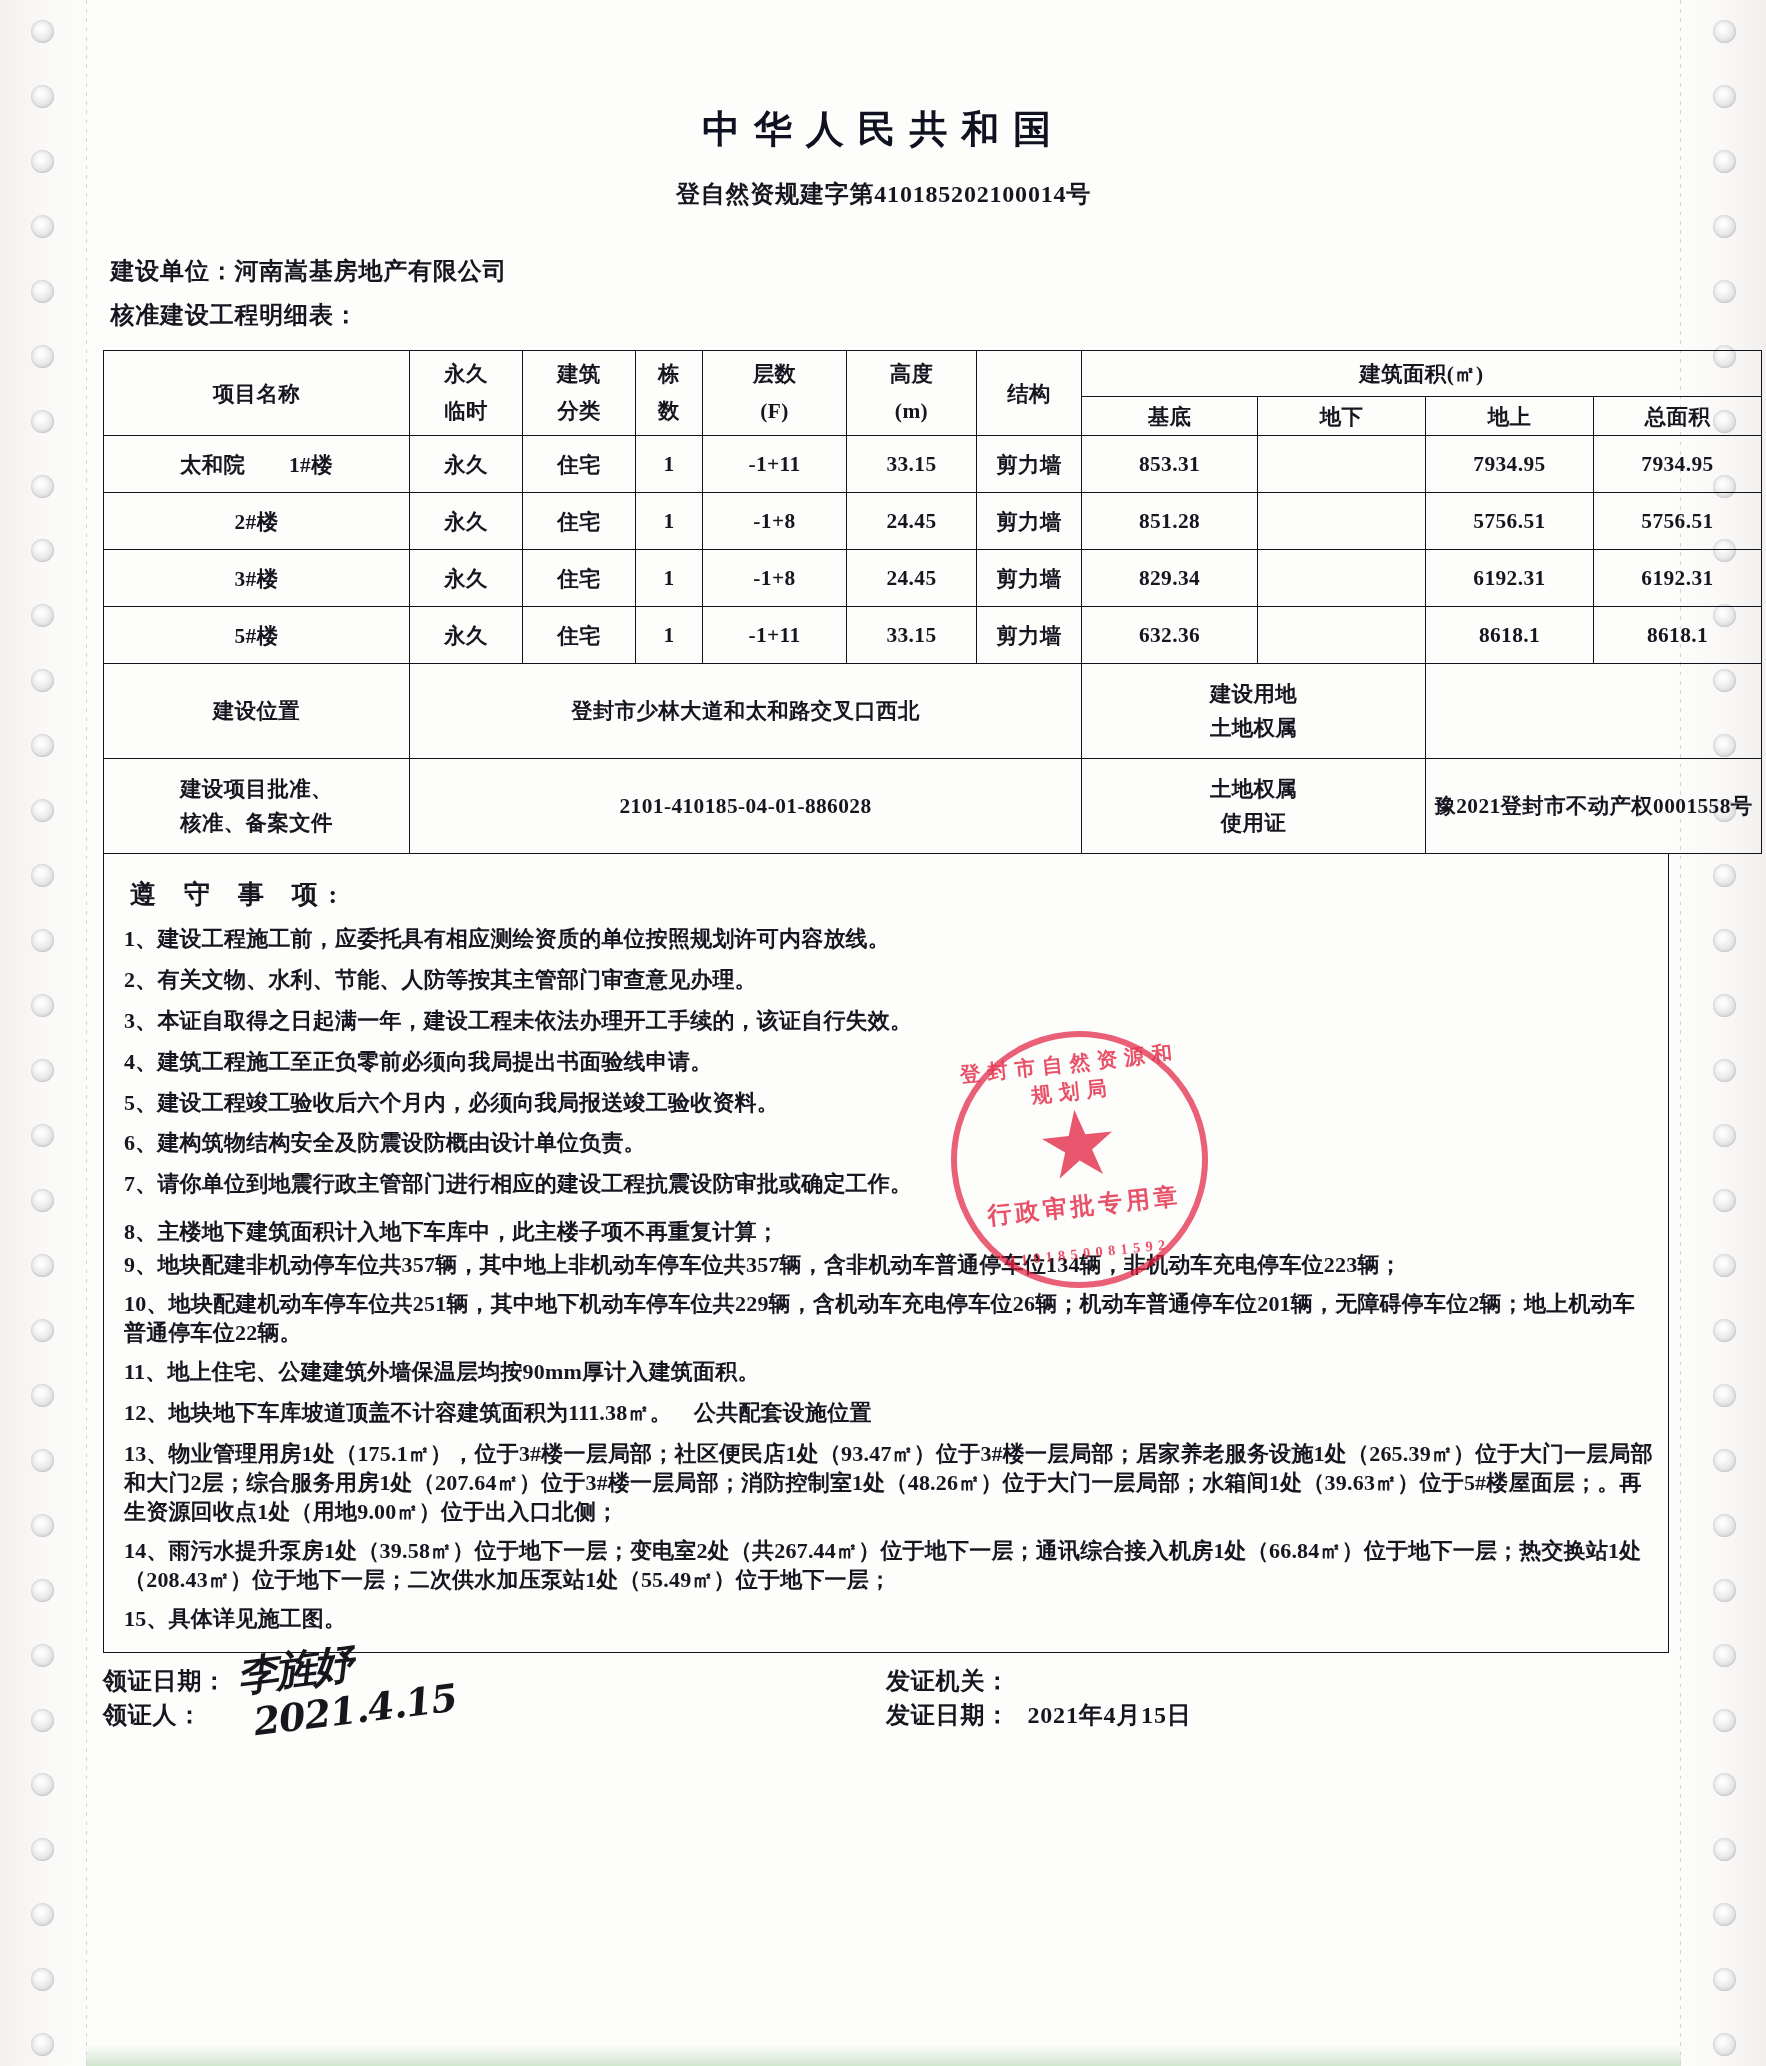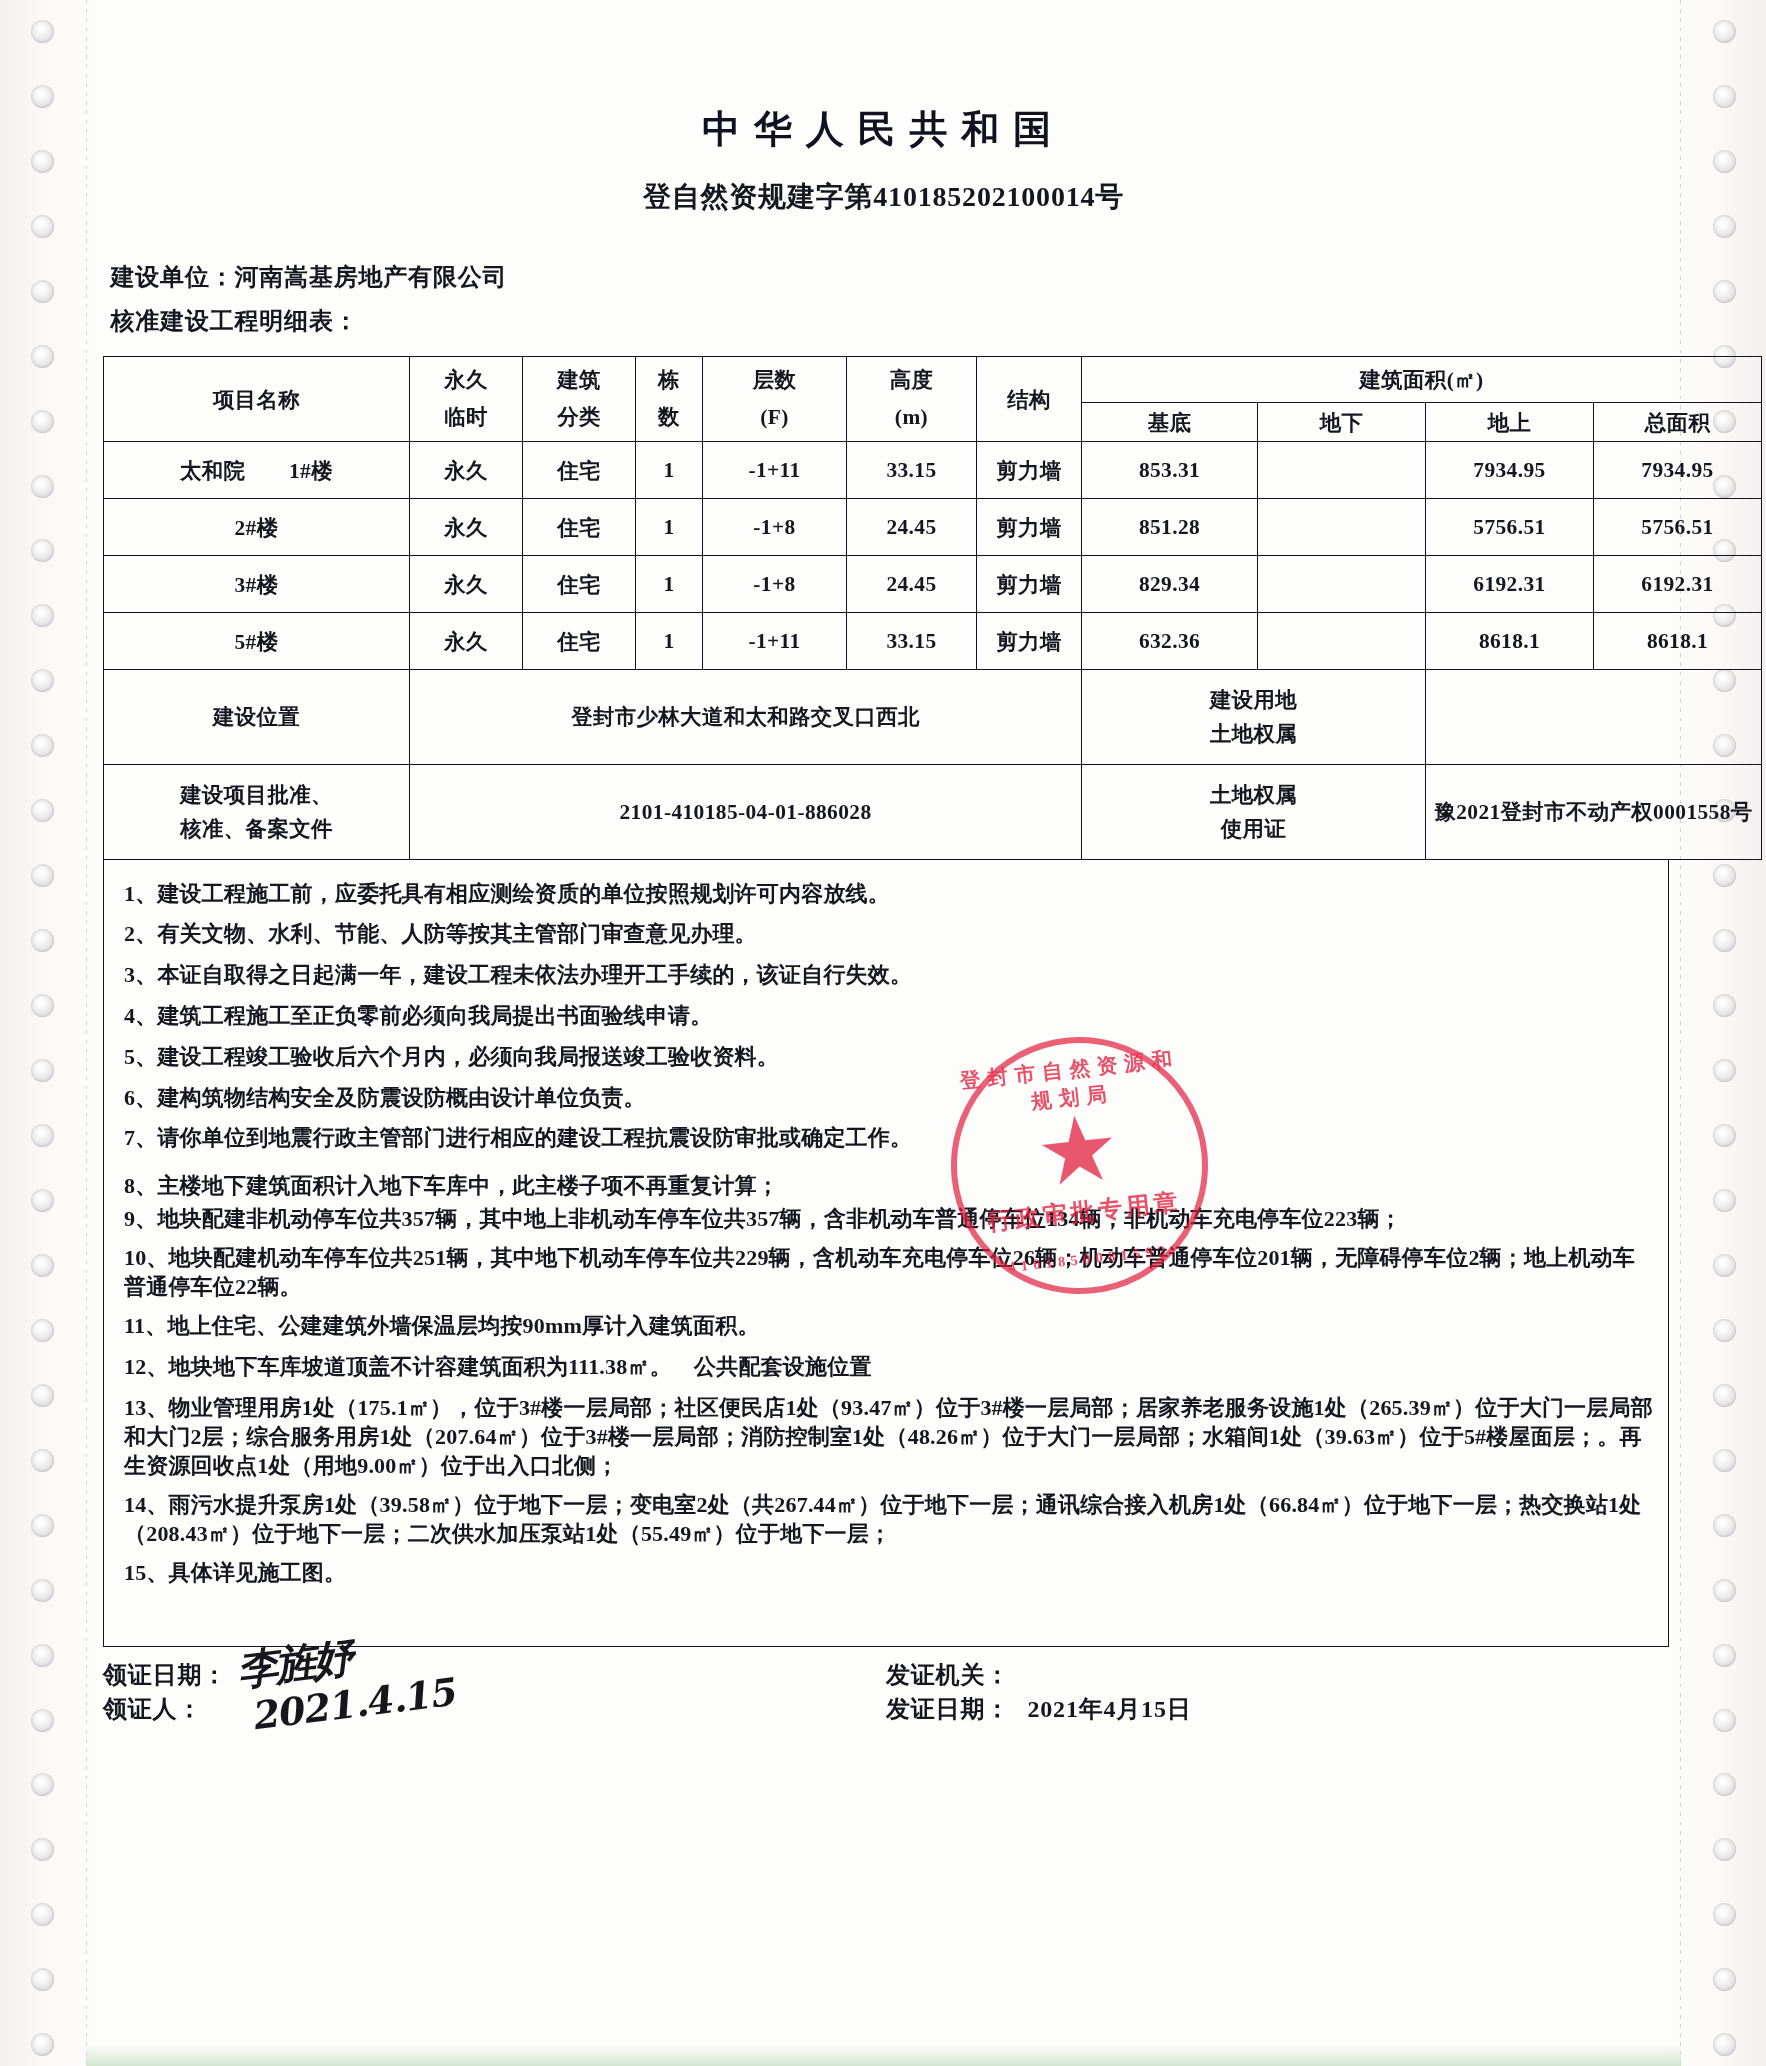--- a/index.html
+++ b/index.html
@@ -63,21 +63,21 @@
   .hdr-title {
     text-align: center;
     font-size: 47px;
     font-weight: 700;
     letter-spacing: 3.1px;
     margin-top: 21.4px;
     color: #0d0f1e;
   }
   .hdr-code {
     text-align: center;
-    font-size: 28px;
+    font-size: 24px;
     margin-top: 23px;
     font-weight: 600;
     letter-spacing: 0.8px;
   }
 
   .meta {
     margin: 43px 0 0 24.5px;
     font-size: 24px;
     font-weight: 600;
     line-height: 1.58;
@@ -400,20 +400,21 @@
         <td class="lbl" colspan="2">
           <div>土地权属</div>
           <div>使用证</div>
         </td>
         <td class="val" colspan="2">豫2021登封市不动产权0001558号</td>
       </tr>
     </tbody>
   </table>
 
   <div class="terms-box">
+    <div class="terms-title">遵 守 事 项:</div>
     <div id="terms-list">
         <div class="term">1、建设工程施工前，应委托具有相应测绘资质的单位按照规划许可内容放线。</div>
         <div class="term">2、有关文物、水利、节能、人防等按其主管部门审查意见办理。</div>
         <div class="term">3、本证自取得之日起满一年，建设工程未依法办理开工手续的，该证自行失效。</div>
         <div class="term">4、建筑工程施工至正负零前必须向我局提出书面验线申请。</div>
         <div class="term">5、建设工程竣工验收后六个月内，必须向我局报送竣工验收资料。</div>
         <div class="term">6、建构筑物结构安全及防震设防概由设计单位负责。</div>
         <div class="term">7、请你单位到地震行政主管部门进行相应的建设工程抗震设防审批或确定工作。</div>
         <div class="term tight" style="margin-top: 17px;">8、主楼地下建筑面积计入地下车库中，此主楼子项不再重复计算；</div>
         <div class="term wrapped">9、地块配建非机动停车位共357辆，其中地上非机动车停车位共357辆，含非机动车普通停车位134辆，非机动车充电停车位223辆；</div>

